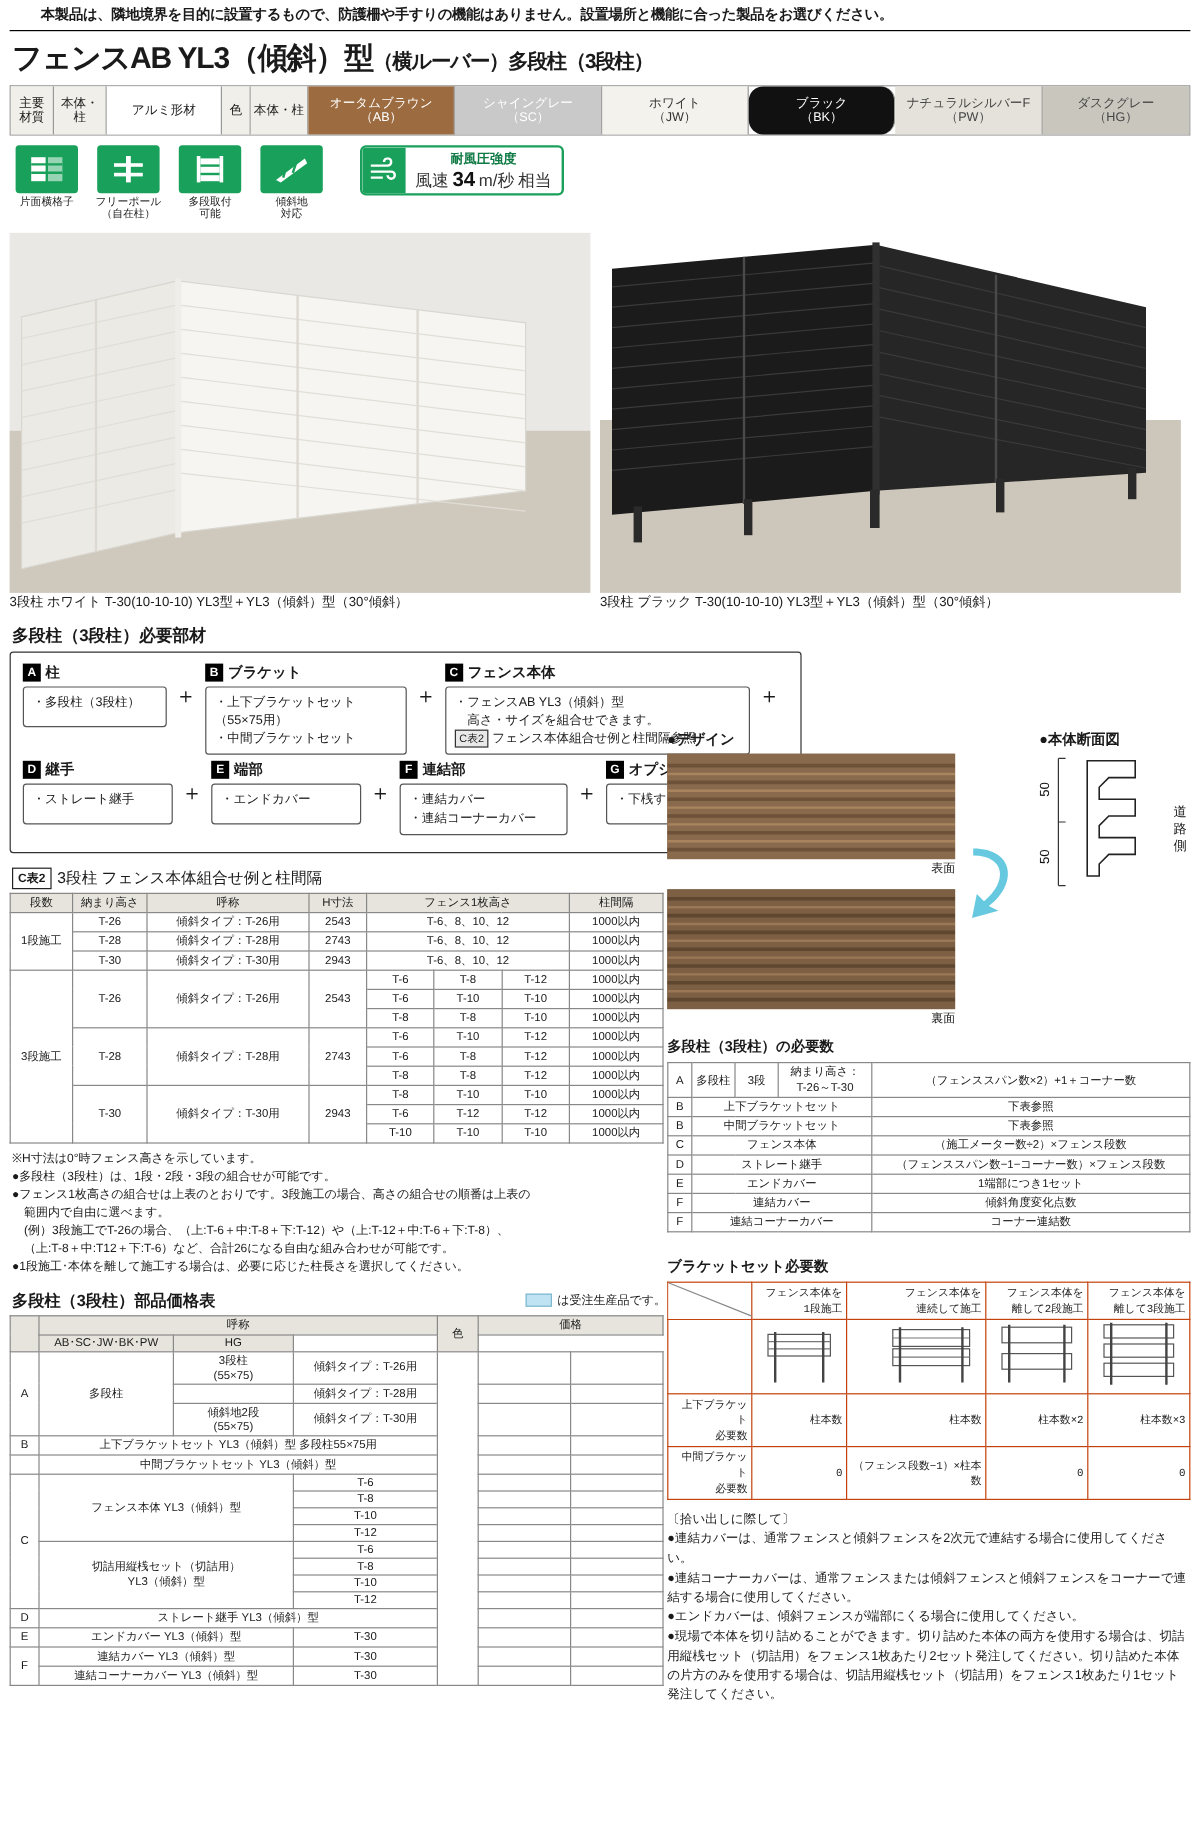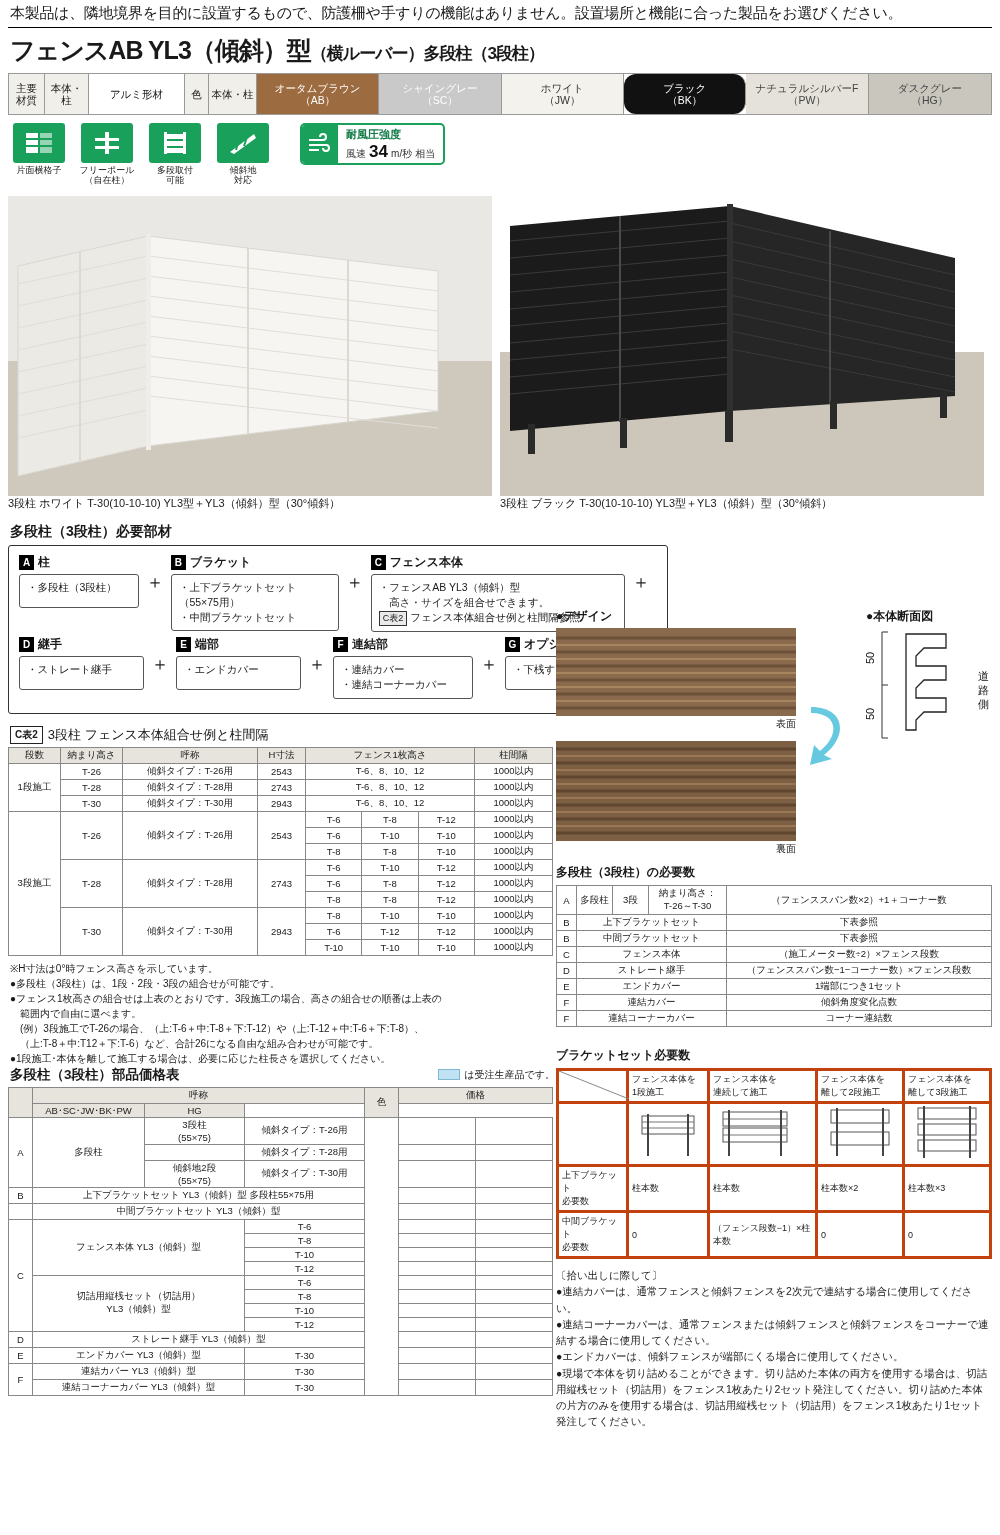--- a/index.html
+++ b/index.html
@@ -8,22 +8,23 @@
     width:1000px; height:1535px; position:relative;
     background:#ffffff;
     font-family:"Liberation Sans", sans-serif;
     color:#1a1a1a;
     font-size:11px;
   }
   .page { position:relative; width:1000px; height:1535px; padding:0 8px; }
 
   
   .top-note {
-    font-size:15px; font-weight:normal; letter-spacing:-0.3px;
+    font-size:12px; font-weight:bold; letter-spacing:-0.3px;
     padding:4px 2px 2px 2px;
+    margin-left:24px;
   }
   .rule { border-bottom:1px solid #000; margin:2px 0 0 0; }
 
   
   .title-row { padding:6px 2px 4px 2px; }
   .title-main { font-size:25px; font-weight:bold; letter-spacing:-1px; }
   .title-sub { font-size:17px; font-weight:bold; letter-spacing:-1px; }
 
   
   .specbar { display:flex; border:1px solid #999; width:984px; height:42px; margin-top:2px; }
@@ -47,22 +48,22 @@
   .featurerow { display:flex; align-items:flex-start; gap:10px; margin-top:8px; padding-left:2px; }
   .feat { width:58px; text-align:center; }
   .feat .ic { width:52px; height:40px; margin:0 auto; background:#19a05a; border-radius:3px;
     display:flex; align-items:center; justify-content:center; color:#fff; font-size:20px; }
   .feat .cap { font-size:9px; line-height:1.15; margin-top:2px; }
   .windbadge { display:flex; align-items:center; border:2px solid #19a05a; border-radius:5px;
      height:42px; margin-left:18px; margin-top:0; overflow:hidden; }
   .windbadge .wl { background:#19a05a; color:#fff; width:36px; height:100%; display:flex;
      align-items:center; justify-content:center; font-size:17px; }
   .windbadge .wr { padding:2px 8px; }
-  .windbadge .t1 { font-size:11px; font-weight:bold; color:#0f7a44; }
-  .windbadge .t2 { font-size:10px; color:#333; }
+  .windbadge .t1 { font-size:11px; font-weight:bold; color:#0f7a44;text-align:center; }
+  .windbadge .t2 { font-size:14px; color:#333; }
   .windbadge .big { font-size:17px; font-weight:bold; color:#111; }
 
   
   .photos { display:flex; gap:8px; margin-top:10px; }
   .photo { position:relative; width:484px; height:300px; overflow:hidden; }
   .pwhite { background:linear-gradient(#e9e9e7 0 55%, #cfc9be 55% 100%); }
   .pblack { background:linear-gradient(#ffffff 0 52%, #cfc9be 52% 100%); }
 
   
   .sechead { font-size:14px; font-weight:bold; margin:12px 0 4px 2px; }
@@ -85,41 +86,41 @@
   .tbl th, .tbl td { border:1px solid #888; padding:1px 3px; text-align:center; }
   .tbl th { background:#e6e4dc; font-weight:normal; }
 
   .c2head { display:flex; align-items:center; margin:12px 0 3px 2px; }
   .c2head .tag { border:1px solid #222; background:#fff; font-size:10px; padding:1px 4px; margin-right:5px; font-weight:bold;}
   .c2head .t { font-size:13px; font-weight:normal; }
 
   .notes { font-size:10px; line-height:1.5; margin-top:5px; padding-left:2px; }
 
   
-  .pricehead { display:flex; justify-content:space-between; width:545px; margin:0 0 3px 2px;}
+  .pricehead { display:flex; justify-content:space-between; width:545px; margin:12px 0 3px 2px;}
   .pricehead .t { font-size:13.5px; font-weight:bold; }
   .madeorder { font-size:10px; display:flex; align-items:center; }
   .madeorder .sw { width:22px; height:11px; background:#bfe3f2; border:1px solid #7fb8cf; margin-right:4px; }
 
   
   .rightcol { position:absolute; left:556px; top:608px; width:436px; }
   .rhead { font-size:12px; font-weight:bold; margin-bottom:3px; }
 
   .designbox { width:240px; }
   .danmenbox { width:180px; }
   .dimg { width:240px; height:88px; background:#8a6a4d; position:relative; overflow:hidden; }
   .dimg2 { width:240px; height:100px; background:#7d5f44; position:relative; overflow:hidden; margin-top:10px;}
   .arrowbox { width:55px; display:flex; align-items:center; justify-content:center; }
 
   .req-tbl { font-size:9.5px; width:436px; margin-top:4px; }
   .req-tbl th, .req-tbl td { border:1px solid #888; padding:1px 3px; }
   .req-tbl td.c { text-align:center; }
 
   .br-tbl { font-size:9px; width:436px; margin-top:4px; }
-  .br-tbl th, .br-tbl td { border:3px solid #c2410c; padding:2px 3px; text-align:left; vertical-align:middle; }
+  .br-tbl th, .br-tbl td { border:1px solid #c2410c; padding:2px 3px; text-align:right; vertical-align:middle;font-family:Liberation Mono, monospace; }
   .br-tbl th { background:#fff; font-weight:normal; }
 
   .pickup { font-size:10.5px; line-height:1.55; margin-top:8px; width:436px; }
 </style>
 </head>
 <body>
 
 <div class="page">
 
   <div class="top-note">本製品は、隣地境界を目的に設置するもので、防護柵や手すりの機能はありません。設置場所と機能に合った製品をお選びください。</div>

